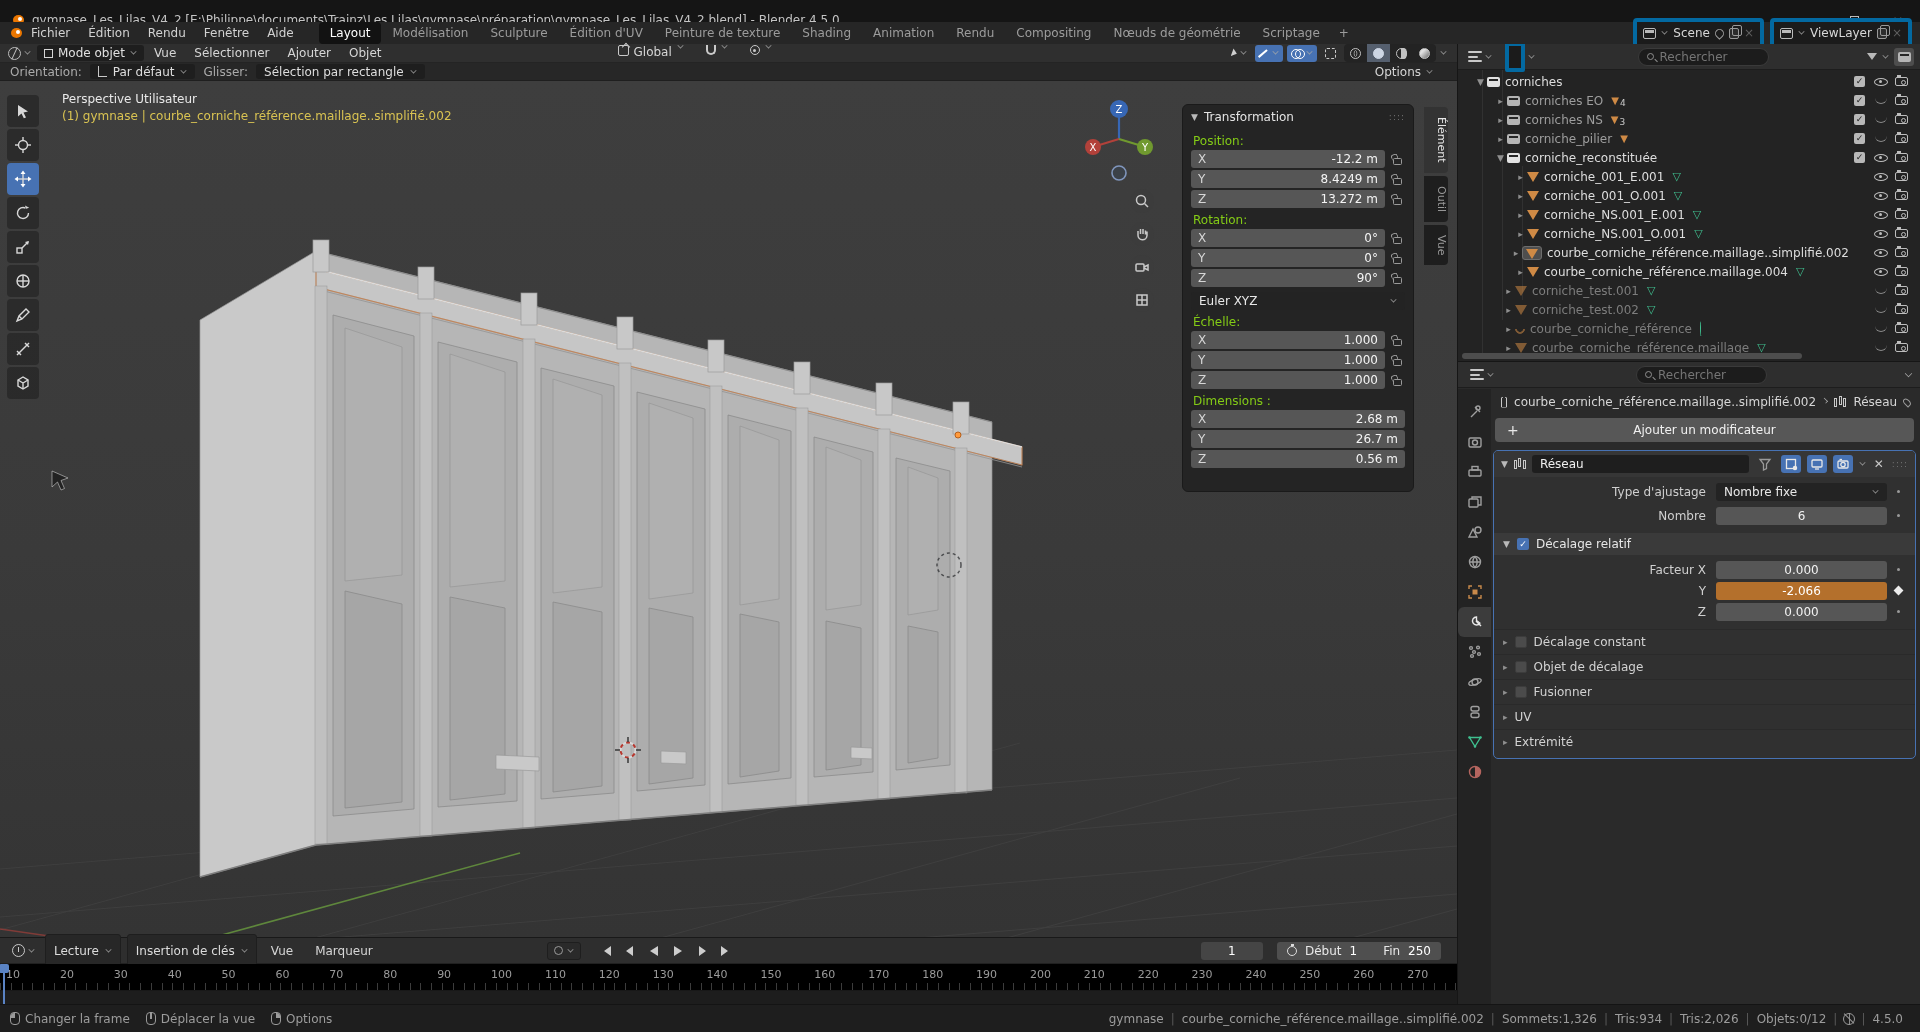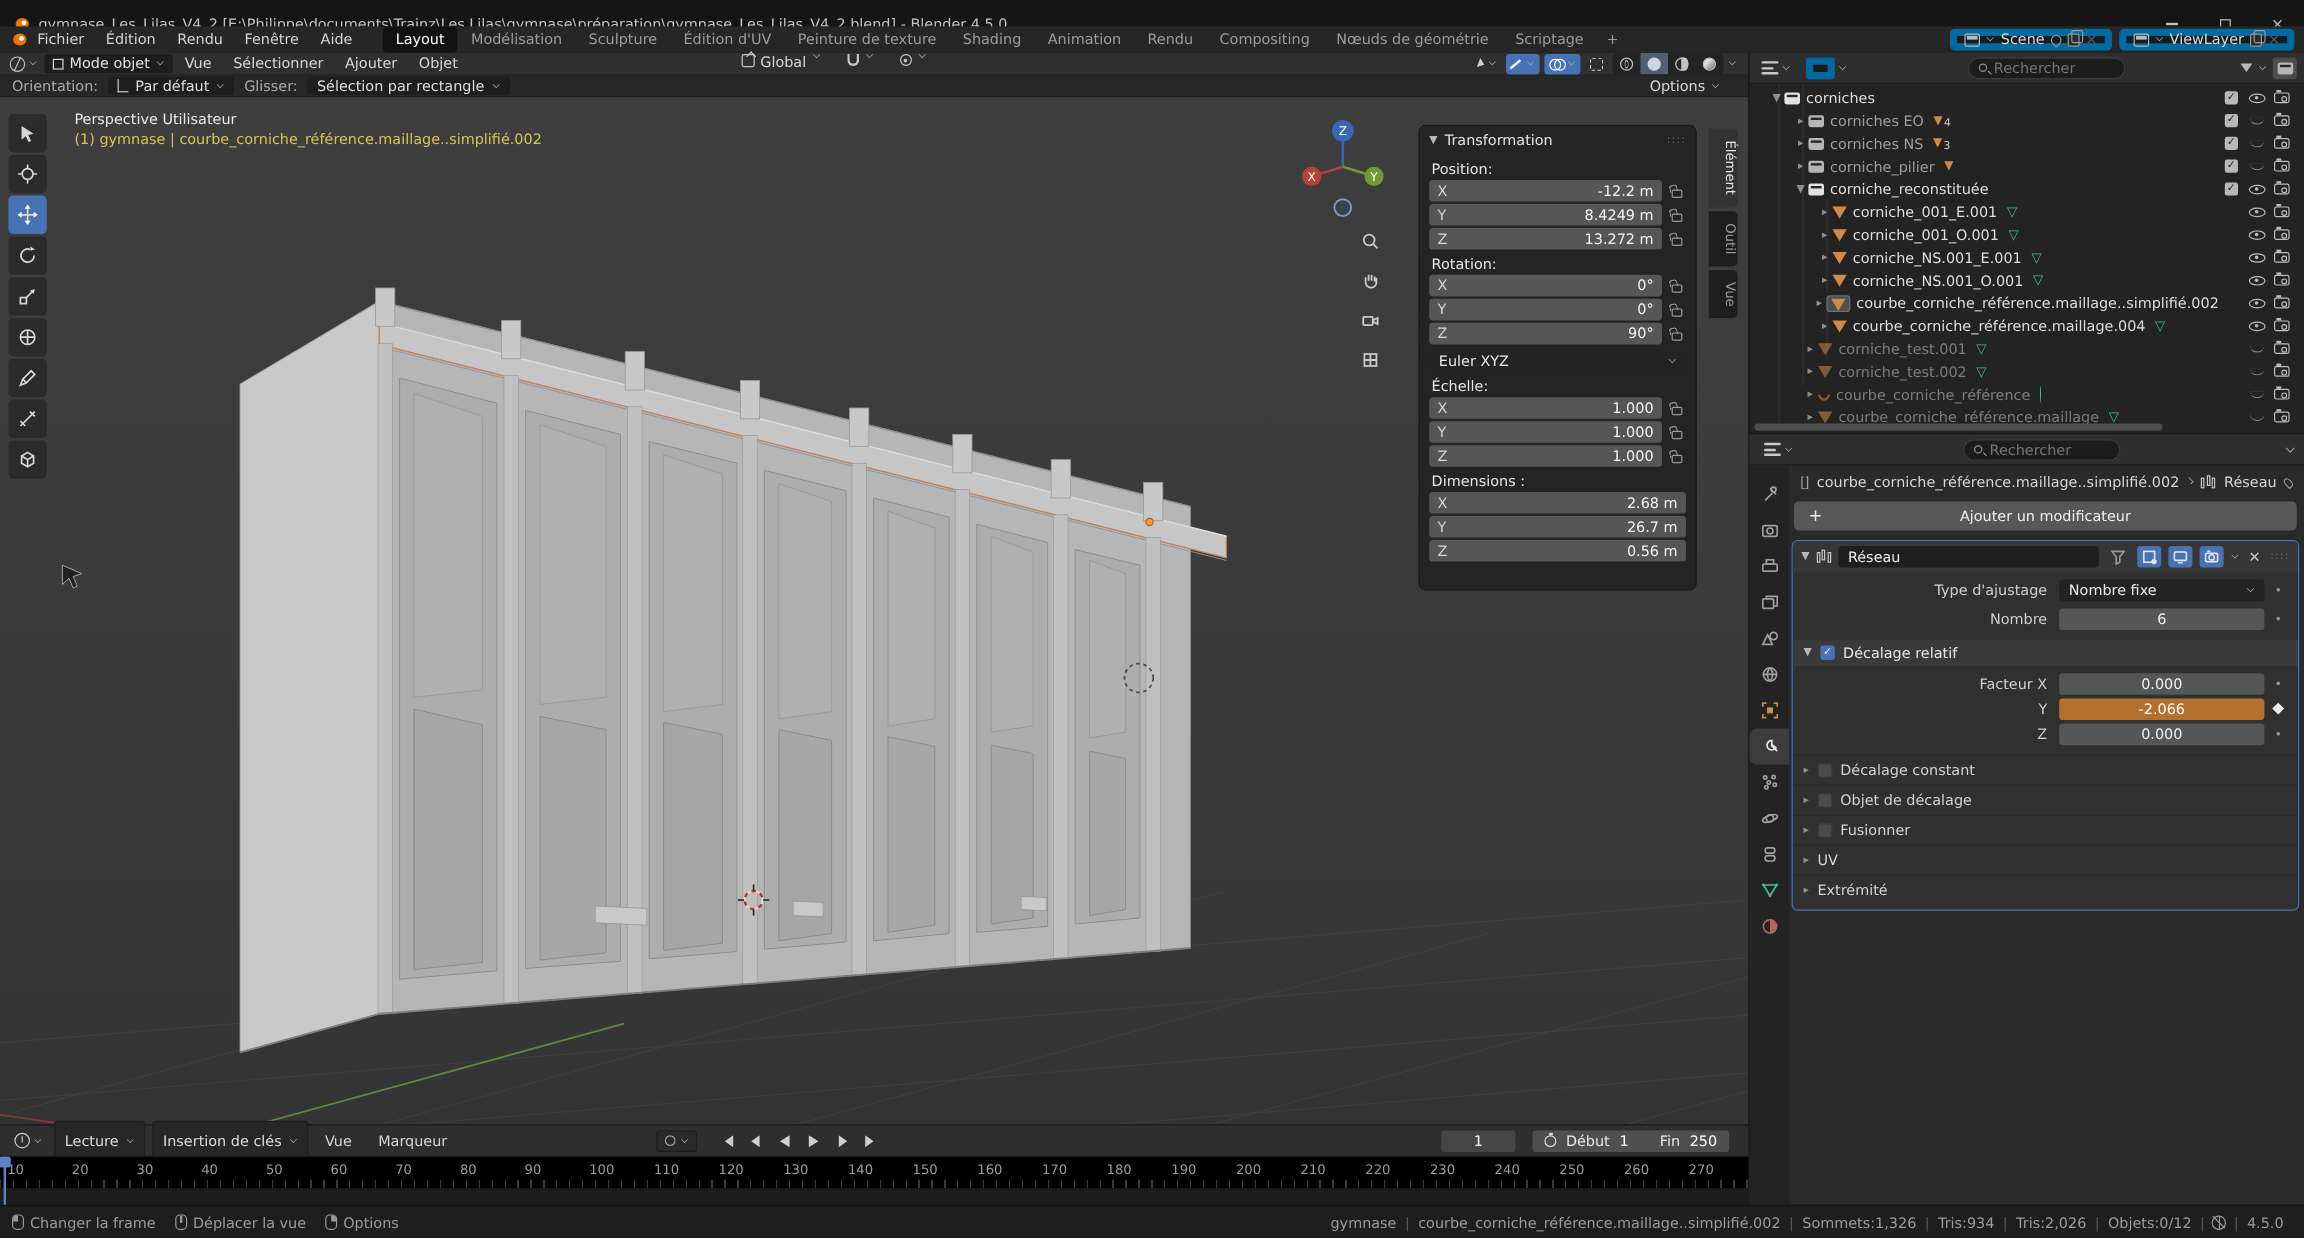--- a/index.html
+++ b/index.html
@@ -20,21 +20,21 @@
 .blogo::before{content:'';position:absolute;right:0;top:1px;width:11px;height:10px;background:#ea7600;border-radius:50% 50% 50% 50%}
 .blogo::after{content:'';position:absolute;right:2px;top:3px;width:4px;height:4px;background:#fff;border-radius:50%}
 
 #topbar{position:absolute;left:0;top:22px;width:1920px;height:22px;background:#262626;display:flex;align-items:center;padding:0 6px}
 #topbar .menu{padding:0 9px;color:#d2d2d2;height:22px;line-height:22px}
 #topbar .tabs{display:flex;margin-left:16px;height:22px}
 .tab{padding:0 11px;height:22px;line-height:23px;color:#9c9c9c}
 .tab.active{background:#121212;color:#ffffff;border-radius:4px}
 .tab.plus{padding:0 8px;color:#9c9c9c}
 .tb-right{margin-left:auto;display:flex;gap:6px;margin-right:2px}
-.sel{display:flex;align-items:center;background:#1b1b1b;border:6px solid #0369a1;border-radius:4px;height:18px;padding:0 6px;gap:5px;color:#d8d8d8}
+.sel{display:flex;align-items:center;background:#1b1b1b;border:4px solid #0369a1;border-radius:4px;height:30px;padding:0 6px;gap:5px;color:#d8d8d8}
 .sel .icbox{width:13px;height:11px;border:1.2px solid #b9b9b9;border-radius:2px;position:relative}
 .sel .icbox::after{content:'';position:absolute;left:1px;top:1px;right:1px;height:3px;background:#b9b9b9}
 .pinic{width:9px;height:9px;border:1.2px solid #9a9a9a;border-radius:50% 50% 50% 0;transform:rotate(-45deg)}
 .copyic{width:10px;height:11px;border:1.2px solid #9a9a9a;border-radius:2px;position:relative;background:#2c2c2c}
 .copyic::after{content:'';position:absolute;left:2px;top:-4px;width:8px;height:9px;border:1.2px solid #9a9a9a;border-radius:2px}
 .xdim{color:#5f5f5f;font-size:12px}
 
 #vp-header{position:absolute;left:0;top:44px;width:1457px;height:19px;background:#2f2f2f;display:flex;align-items:center;padding:0 4px;gap:2px;border-bottom:1px solid #242424}
 .edbtn{display:flex;align-items:center;gap:3px;padding:0 4px;height:17px;border-radius:3px;color:#c9c9c9}
 .vp-ic{width:13px;height:13px;border:1.3px solid #bdbdbd;border-radius:50%;position:relative}
@@ -86,21 +86,21 @@
 
 #gizmo{position:absolute;left:1079px;top:14px;width:80px;height:92px}
 .navcol{position:absolute;left:1130px;top:108px;display:flex;flex-direction:column;gap:9px}
 .navbtn{width:24px;height:24px;display:flex;align-items:center;justify-content:center;border-radius:50%;background:rgba(60,60,60,.45)}
 .navbtn svg{stroke:#c9c9c9;fill:none;stroke-width:1.5}
 
 #npanel{position:absolute;left:1182px;top:23px;width:232px;height:388px;background:rgba(35,35,35,.97);border:1px solid #1a1a1a;border-radius:6px;padding-bottom:6px}
 .ntitle{display:flex;align-items:center;height:24px;padding:0 8px;gap:6px;color:#e3e3e3}
 .ncaret{color:#b9b9b9;font-size:9px}
 .gripdots{margin-left:auto;color:#6f6f6f;font-size:9px;letter-spacing:1px}
-.nlab{margin:5px 10px 2px;color:#e5e5e5}
+.nlab{margin:5px 10px 2px;color:#84cc16}
 .nrow{display:flex;align-items:center;height:18px;margin:2px 8px 0;gap:4px}
 .nfield{flex:1;display:flex;background:#565656;border-radius:3px;height:18px;align-items:center;padding:0 7px}
 .nax{width:16px;color:#d6d6d6}
 .nval{flex:1;text-align:right;color:#f4f4f4}
 .nlock{width:16px;display:flex;justify-content:center}
 .lock{width:9px;height:7px;border:1.2px solid #9a9a9a;border-radius:1.5px;position:relative;margin-top:5px}
 .lock::before{content:'';position:absolute;width:5px;height:5px;border:1.2px solid #9a9a9a;border-bottom:none;border-radius:3px 3px 0 0;top:-5px;left:-3px;transform:rotate(-14deg)}
 .eulrow{margin:5px 8px 0;background:#232323;border-radius:3px;height:18px;display:flex;align-items:center;padding:0 8px;color:#e8e8e8}
 .eulrow .chv{margin-left:auto}
 

